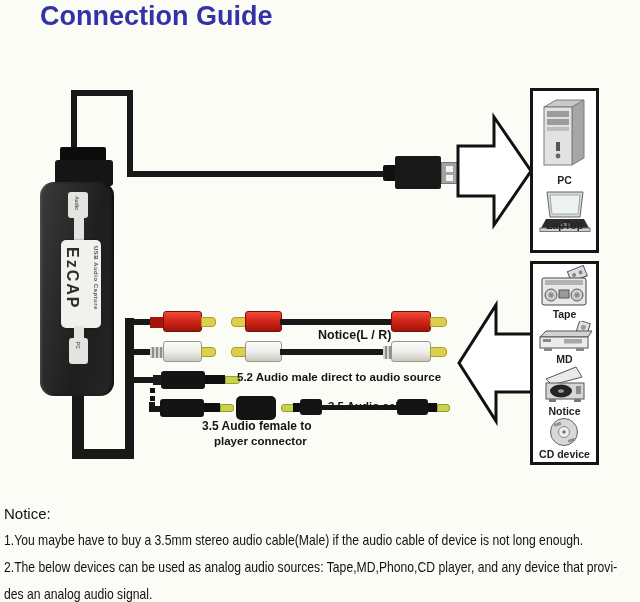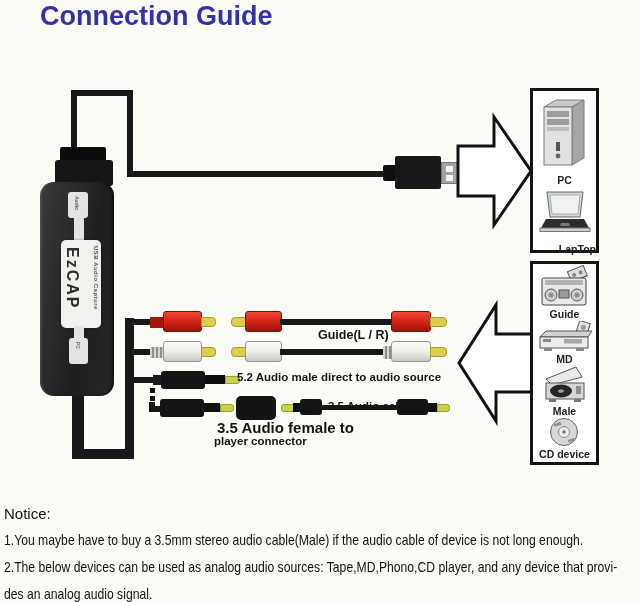--- a/index.html
+++ b/index.html
@@ -48,21 +48,21 @@
   .rear-white{background:repeating-linear-gradient(90deg,#d6d5d0 0 2px,#8f8e88 2px 4px);}
   .p35-body{position:absolute;height:18px;background:#141414;border-radius:3px;}
   .p35-barrel{position:absolute;height:9px;background:#0f0f0f;}
   .dash{position:absolute;width:5px;height:5px;background:#111;}
   .f2f{position:absolute;left:236px;top:396px;width:40px;height:24px;background:#131313;border-radius:5px;}
 
   
   .lbl{position:absolute;font-weight:bold;color:#141414;white-space:nowrap;}
   .lbl-lr{left:318px;top:328px;font-size:12.5px;}
   .lbl-male{left:237px;top:371px;font-size:11.5px;}
-  .lbl-f1{left:217px;top:419px;font-size:15px;}
+  .lbl-f1{left:202px;top:419px;font-size:12px;}
   .lbl-f2{left:214px;top:435px;font-size:11.5px;}
   .lbl-cab{left:328px;top:400px;font-size:11.5px;}
 
   
   .notice{position:absolute;left:4px;top:501px;color:#111;}
   .notice-head{font-size:15px;line-height:26px;}
   .notice-line{font-size:14.5px;line-height:27px;transform:scaleX(.84);transform-origin:0 50%;white-space:nowrap;}
 
   svg{display:block;}
 </style>
@@ -128,39 +128,39 @@
       <circle cx="16" cy="58" r="2.4" fill="#666"></circle>
     </svg>
     <div class="gbox-label" style="top:83px;">PC</div>
     <svg class="abs" style="left:4px;top:99px;" width="56" height="44">
       <polygon points="10,2 46,2 43,27 13,27" fill="#d7d7d7" stroke="#666"></polygon>
       <polygon points="13,5 43,5 41,24 15,24" fill="#eef3f1" stroke="#9ab0aa"></polygon>
       <polygon points="9,29 47,29 52,38 4,38" fill="#2c2c2c"></polygon>
       <polygon points="24,33 32,33 33,36 23,36" fill="#777"></polygon>
       <rect x="3" y="38" width="50" height="3.5" fill="#cfcfcf" stroke="#777"></rect>
     </svg>
-    <div class="gbox-label" style="top:152px;text-align:right;">LapTop</div>
+    <div class="gbox-label" style="top:128px;">LapTop</div>
   </div>
 
   <div class="gbox" style="top:261px;height:204px;">
     <svg class="abs" style="left:7px;top:1px;" width="50" height="42">
       <g transform="rotate(-22 38 9)">
         <rect x="29" y="3" width="17" height="11" fill="#dddddd" stroke="#555"></rect>
         <circle cx="34" cy="8.5" r="2" fill="#888"></circle>
           <circle cx="41" cy="8.5" r="2" fill="#888"></circle>
       </g>
       <rect x="2" y="13" width="44" height="27" rx="2" fill="#e8e8e8" stroke="#444"></rect>
       <rect x="5" y="15" width="38" height="5" fill="#b3b3b3"></rect>
       <circle cx="11" cy="30" r="6" fill="#cdcdcd" stroke="#555"></circle>
         <circle cx="11" cy="30" r="2.5" fill="#8d8d8d"></circle>
       <circle cx="37" cy="30" r="6" fill="#cdcdcd" stroke="#555"></circle>
         <circle cx="37" cy="30" r="2.5" fill="#8d8d8d"></circle>
       <rect x="19" y="25" width="10" height="8" fill="#9b9b9b" stroke="#555"></rect>
     </svg>
-    <div class="gbox-label" style="top:44px;">Guide</div>
+    <div class="gbox-label" style="top:44px;">Tape</div>
     <svg class="abs" style="left:3px;top:57px;" width="58" height="32">
       <g transform="rotate(18 48 6)">
         <rect x="42" y="1" width="11" height="11" fill="#e2e2e2" stroke="#555"></rect>
         <circle cx="47.5" cy="6.5" r="2.5" fill="#999"></circle>
       </g>
       <polygon points="4,16 10,10 56,10 52,16" fill="#d2d2d2" stroke="#555"></polygon>
       <rect x="4" y="16" width="48" height="11" fill="#ececec" stroke="#555"></rect>
       <rect x="28" y="18" width="18" height="4.5" fill="#a7a7a7"></rect>
       <rect x="7" y="18" width="8" height="3" fill="#888"></rect>
       <rect x="8" y="27" width="8" height="3" fill="#888"></rect>
@@ -169,21 +169,21 @@
     <div class="gbox-label" style="top:89px;">MD</div>
     <svg class="abs" style="left:9px;top:101px;" width="46" height="40">
       <polygon points="4,14 34,2 40,12 10,20" fill="#eaeaea" stroke="#555"></polygon>
       <rect x="4" y="18" width="38" height="16" fill="#d6d6d6" stroke="#555"></rect>
       <ellipse cx="19" cy="26" rx="11" ry="6.5" fill="#242424"></ellipse>
       <ellipse cx="19" cy="26" rx="3" ry="1.8" fill="#9a9a9a"></ellipse>
       <rect x="34" y="21" width="5" height="8" fill="#8c8c8c"></rect>
       <rect x="7" y="34" width="7" height="3" fill="#777"></rect>
         <rect x="32" y="34" width="7" height="3" fill="#777"></rect>
     </svg>
-    <div class="gbox-label" style="top:141px;">Male</div>
+    <div class="gbox-label" style="top:141px;">Notice</div>
     <svg class="abs" style="left:15px;top:153px;" width="34" height="30">
       <circle cx="16" cy="15" r="13.5" fill="#d8d8d8" stroke="#666"></circle>
       <circle cx="16" cy="15" r="5.5" fill="#efefef" stroke="#888"></circle>
       <circle cx="16" cy="15" r="1.8" fill="#777"></circle>
       <rect x="6" y="6" width="7" height="3" transform="rotate(-18 9 7)" fill="#909090"></rect>
       <rect x="20" y="22" width="7" height="3" transform="rotate(-18 23 23)" fill="#909090"></rect>
     </svg>
     <div class="gbox-label" style="top:184px;">CD device</div>
   </div>
 
@@ -222,21 +222,21 @@
   <div class="f2f"></div>
 
   <div class="tip-g" style="left:281px;top:404px;width:13px;border-radius:3px 0 0 3px;"></div>
   <div class="p35-barrel" style="left:293px;top:403px;width:9px;"></div>
   <div class="p35-body" style="left:300px;top:399px;width:22px;height:16px;"></div>
   <div class="cable" style="left:321px;top:405px;width:78px;height:5px;"></div>
   <div class="p35-body" style="left:397px;top:399px;width:31px;height:16px;"></div>
   <div class="p35-barrel" style="left:428px;top:403px;width:9px;"></div>
   <div class="tip-g" style="left:437px;top:404px;width:13px;border-radius:0 3px 3px 0;"></div>
 
-  <div class="lbl lbl-lr">Guide(L / R)</div>
+  <div class="lbl lbl-lr">Notice(L / R)</div>
   <div class="lbl lbl-male">5.2 Audio male direct to audio source</div>
   <div class="lbl lbl-f1">3.5 Audio female to</div>
   <div class="lbl lbl-f2">player connector</div>
   <div class="lbl lbl-cab">3.5 Audio cable</div>
 
   <div class="notice">
     <div class="notice-head">Notice:</div>
     <div class="notice-line">1.You maybe have to buy a 3.5mm stereo audio cable(Male) if the audio cable of device is not long enough.</div>
     <div class="notice-line">2.The below devices can be used as analog audio sources: Tape,MD,Phono,CD player, and any device that provi-</div>
     <div class="notice-line">des an analog audio signal.</div>

